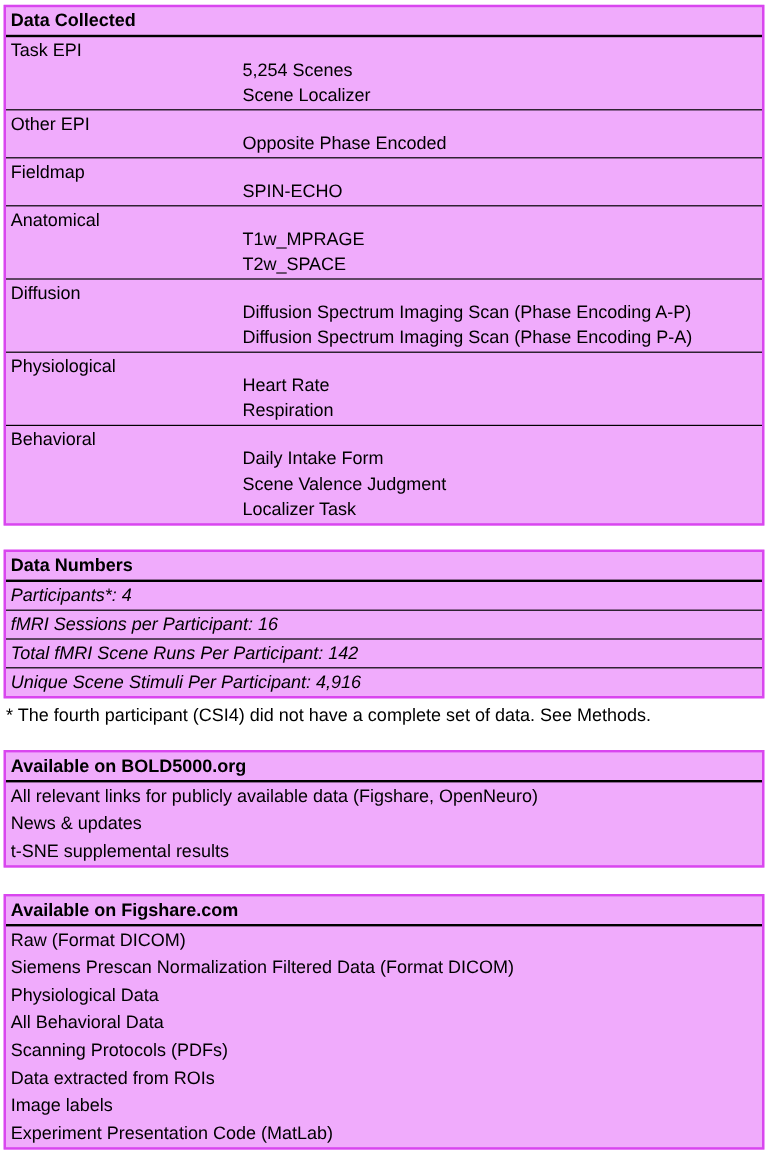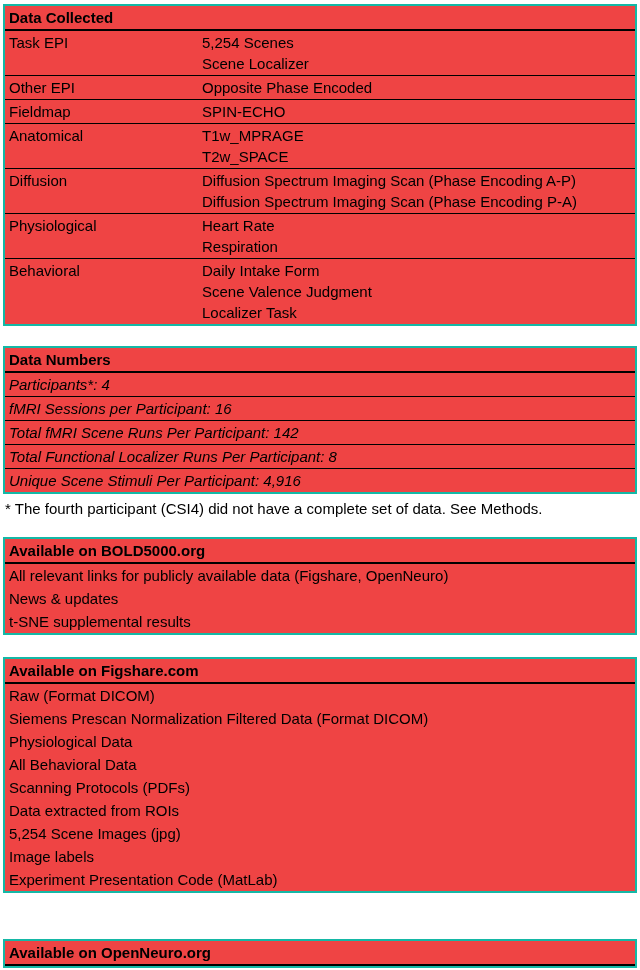--- a/index.html
+++ b/index.html
@@ -8,22 +8,22 @@
     padding: 0;
     background: #ffffff;
     color: #000000;
     font-family: "Liberation Sans", sans-serif;
     font-size: 15px;
   }
   body { width: 640px; height: 970px; overflow: hidden; }
   .page { padding: 4px 3px 0 3px; }
 
   .tbl {
-    border: 2px solid #14b8a6;
-    background: #ef4444;
+    border: 2px solid #d946ef;
+    background: #f0abfc;
   }
   .tbl-header {
     font-weight: bold;
     line-height: 21px;
     padding: 1px 4px;
     border-bottom: 2px solid #000000;
   }
 
   
   .dc-row {
@@ -34,20 +34,21 @@
   .dc-row:last-child { border-bottom: none; }
   .dc-cat {
     width: 197px;
     flex: 0 0 197px;
     padding: 1px 4px;
     line-height: 21px;
   }
   .dc-items {
     flex: 1;
     padding: 1px 4px 1px 0;
+    margin-top: 16px;
   }
   .dc-items .item-line { line-height: 21px; }
 
   
   .row {
     line-height: 21px;
     padding: 1px 4px;
     border-bottom: 1px solid #000000;
     font-style: italic;
   }
@@ -132,42 +133,40 @@
       </div>
     </div>
   </div>
 
   <div class="mb-18">
     <div class="tbl">
       <div class="tbl-header">Data Numbers</div>
       <div class="row">Participants*: 4</div>
       <div class="row">fMRI Sessions per Participant: 16</div>
       <div class="row">Total fMRI Scene Runs Per Participant: 142</div>
-      <div class="row">Total Functional Localizer Runs Per Participant: 8</div>
       <div class="row">Unique Scene Stimuli Per Participant: 4,916</div>
     </div>
     <div class="footnote">* The fourth participant (CSI4) did not have a complete set of data. See Methods.</div>
   </div>
 
   <div class="tbl mb-22">
     <div class="tbl-header">Available on BOLD5000.org</div>
     <div class="row-plain">All relevant links for publicly available data (Figshare, OpenNeuro)</div>
     <div class="row-plain">News &amp; updates</div>
     <div class="row-plain">t-SNE supplemental results</div>
   </div>
 
   <div class="tbl mb-46">
     <div class="tbl-header">Available on Figshare.com</div>
     <div class="row-plain">Raw (Format DICOM)</div>
     <div class="row-plain">Siemens Prescan Normalization Filtered Data (Format DICOM)</div>
     <div class="row-plain">Physiological Data</div>
     <div class="row-plain">All Behavioral Data</div>
     <div class="row-plain">Scanning Protocols (PDFs)</div>
     <div class="row-plain">Data extracted from ROIs</div>
-    <div class="row-plain">5,254 Scene Images (jpg)</div>
     <div class="row-plain">Image labels</div>
     <div class="row-plain">Experiment Presentation Code (MatLab)</div>
   </div>
 
   <div class="tbl">
     <div class="tbl-header">Available on OpenNeuro.org</div>
 
   </div>
 
 </div>

